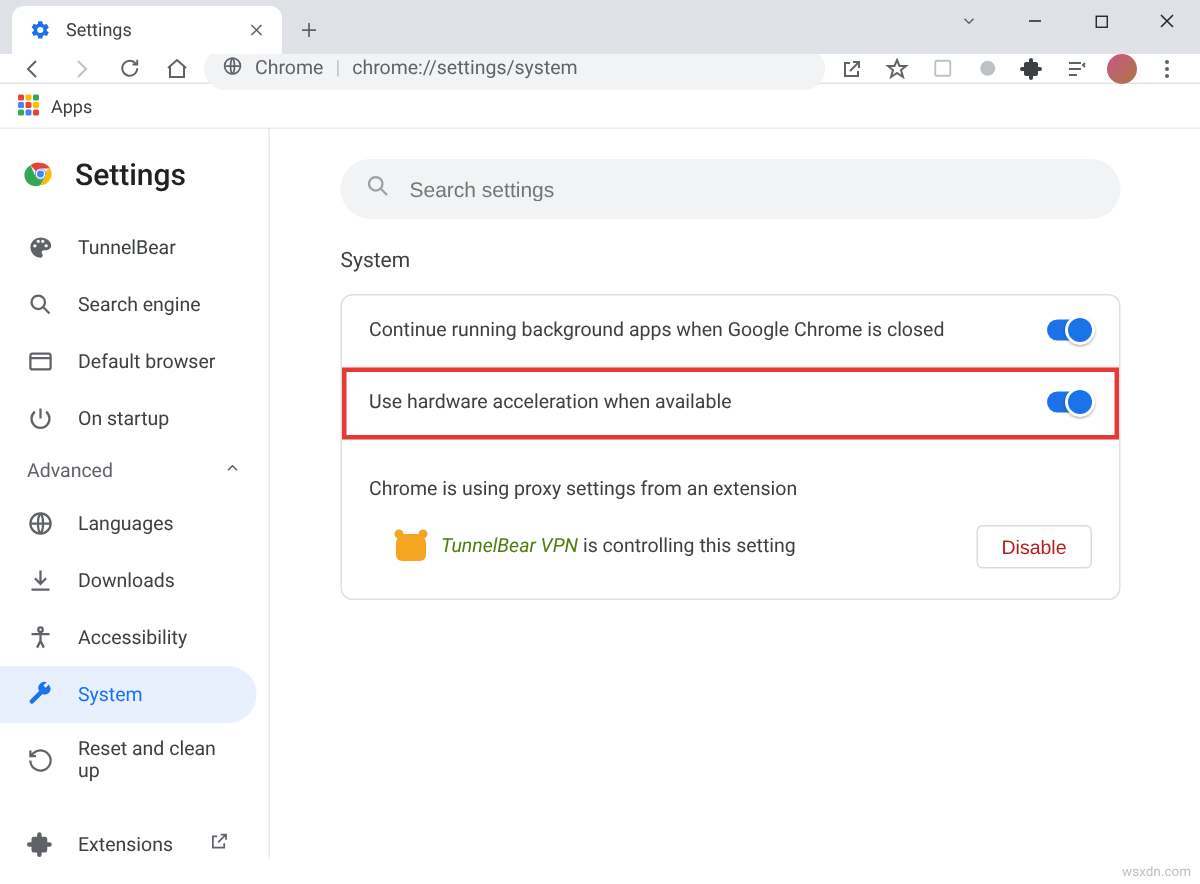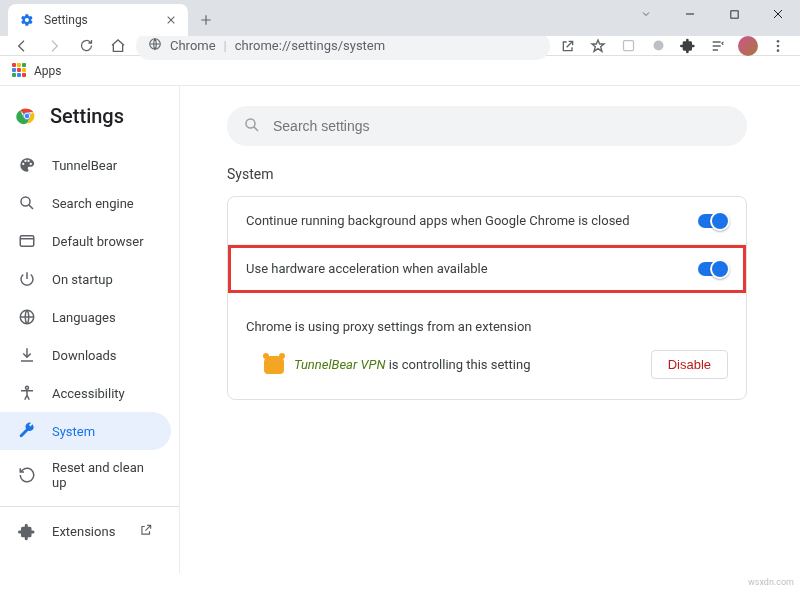--- a/index.html
+++ b/index.html
@@ -43,21 +43,21 @@
     .side-section { padding:8px 18px; display:flex; justify-content:space-between; align-items:center; font-size:13px; color:#5f6368; cursor:pointer; }
     .sep { height:1px; background:#e0e0e0; margin:6px 0; }
     .side-item .ext-link { margin-left:auto; color:#5f6368; }
 
     .content { flex:1; background:#fff; padding:0 12px 0 6px; overflow:auto; }
     .search-wrap { margin:20px auto 20px; max-width:520px; }
     .search { background:#f1f3f4; height:40px; border-radius:20px; display:flex; align-items:center; padding:16px 16px; gap:12px; color:#5f6368;justify-content:flex-end; }
     .search input { border:none; background:transparent; outline:none; flex:1; font-size:14px; color:#3c4043; }
     .section-title { font-size:14px; color:#3c4043; margin:6px 0 14px 4px; max-width:520px; margin-left:auto; margin-right:auto; }
     .card { max-width:520px; margin:0 auto; border:1px solid #e0e0e0; border-radius:8px; }
-    .card-row { display:flex; align-items:center; justify-content:space-between; padding:16px 18px; font-size:13px; color:#3c4043; border-bottom:1px solid #f0f0f0; }
+    .card-row { display:flex; align-items:flex-start; justify-content:space-between; padding:16px 18px; font-size:13px; color:#3c4043; border-bottom:1px solid #f0f0f0; }
     .card-row:last-child { border-bottom:none; }
     .highlighted { outline:3px solid #e53935; outline-offset:-3px; }
     .toggle { width:30px; height:14px; background:#1a73e8; border-radius:7px; position:relative; cursor:pointer; }
     .toggle::after { content:""; position:absolute; width:16px; height:16px; background:#1a73e8; border:2px solid #fff; border-radius:50%; right:-2px; top:-3px; box-shadow:0 1px 2px rgba(0,0,0,.3); }
     .proxy-block { padding:12px 18px 4px; font-size:13px; color:#3c4043; }
     .proxy-block .head { padding:14px 0 8px; }
     .ext-row { display:flex; align-items:center; gap:10px; padding:8px 0 16px 18px; font-size:13px; }
     .ext-row .bear { width:20px; height:18px; background:#f4a522; border-radius:6px 6px 4px 4px; position:relative; }
     .ext-row .bear::before, .ext-row .bear::after { content:""; position:absolute; width:6px; height:6px; background:#f4a522; border-radius:50%; top:-3px; }
     .ext-row .bear::before { left:-1px; } .ext-row .bear::after { right:-1px; }
@@ -244,20 +244,26 @@
     </div>
     <div class="side-item">
       <span class="sicon">
           <svg width="18" height="18" viewBox="0 0 24 24" fill="none" stroke="#5f6368" stroke-width="2">
             <path d="M12 3v9M7 6a8 8 0 1 0 10 0"></path>
           </svg>
         </span>
       <span>On startup</span>
     </div>
 
+    <div class="side-section">
+      <span>Advanced</span>
+      <span><svg width="12" height="12" viewBox="0 0 24 24" fill="none" stroke="#5f6368" stroke-width="2">
+            <path d="M6 15l6-6 6 6"></path>
+          </svg></span>
+    </div>
 
     <div class="side-item">
       <span class="sicon">
           <svg width="18" height="18" viewBox="0 0 24 24" fill="none" stroke="#5f6368" stroke-width="2">
             <circle cx="12" cy="12" r="9"></circle>
             <path d="M3 12h18M12 3c3 3 3 15 0 18M12 3c-3 3-3 15 0 18"></path>
           </svg>
         </span>
       <span>Languages</span>
     </div>

